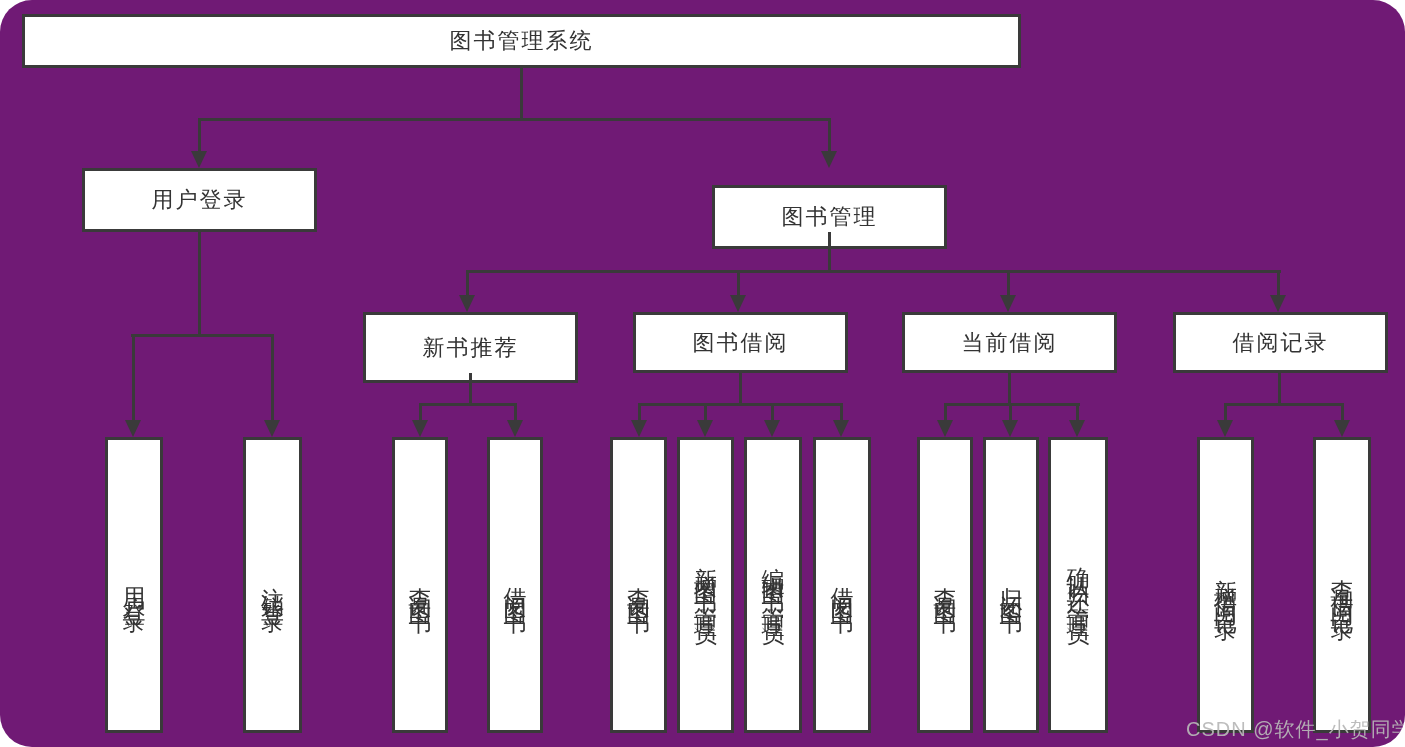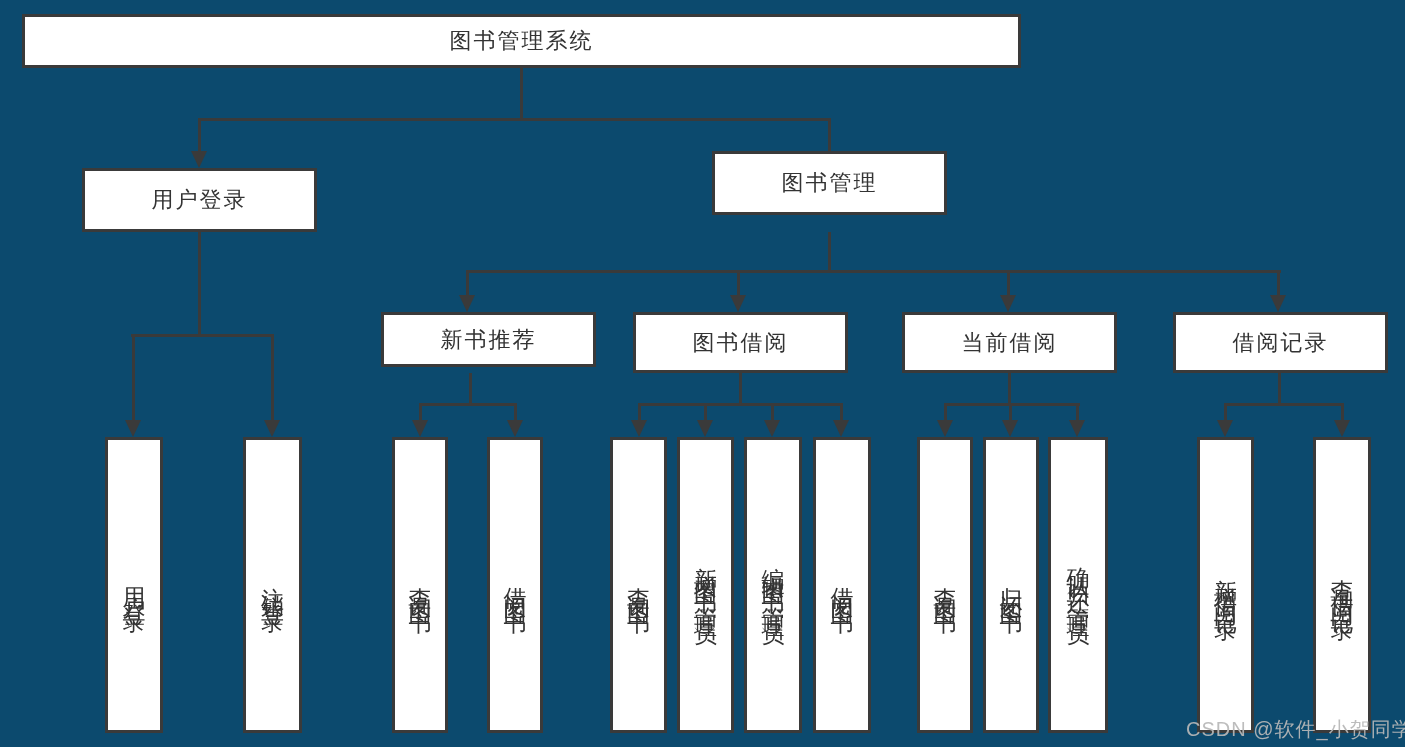--- a/index.html
+++ b/index.html
@@ -1,18 +1,18 @@
 <!DOCTYPE html>
 <html><head>
 <meta charset="utf-8">
 <style>
   html,body{margin:0;padding:0;background:#ffffff;}
   #stage{
-    position:relative;width:1405px;height:747px;background:#0c4a6e;overflow:hidden;
-    font-family:"Liberation Sans",sans-serif;color:#333333;
+    position:relative;width:1405px;height:747px;background:#701a75;overflow:hidden;
+    font-family:"Liberation Sans",sans-serif;color:#333333;border-radius:32px;
   }
   .box{
     position:absolute;background:#ffffff;border:3px solid #3a3a3a;box-sizing:border-box;
     display:flex;align-items:center;justify-content:center;
   }
   .hlabel{font-size:22px;letter-spacing:2px;color:#333333;white-space:nowrap;}
   .vlabel{
     writing-mode:vertical-rl;text-orientation:mixed;
     font-size:23px;letter-spacing:8px;line-height:1;color:#333333;white-space:nowrap;
   }
@@ -23,22 +23,22 @@
     border-left:8px solid transparent;border-right:8px solid transparent;
     border-top:17px solid #3a3a3a;
   }
   #watermark{
     position:absolute;left:1186px;top:716px;z-index:5;
     font-size:20px;letter-spacing:1px;color:#b8b8b8;opacity:.92;white-space:nowrap;
   }
   
   #b-root{left:22px;top:14px;width:999px;height:54px;}
   #b-l2-0{left:82px;top:168px;width:235px;height:64px;}
-  #b-l2-1{left:712px;top:151px;width:235px;height:64px;}
-  #b-l3-0{left:363px;top:312px;width:215px;height:55px;margin-left:18px;}
+  #b-l2-1{left:712px;top:185px;width:235px;height:64px;}
+  #b-l3-0{left:363px;top:312px;width:215px;height:71px;}
   #b-l3-1{left:633px;top:312px;width:215px;height:61px;}
   #b-l3-2{left:902px;top:312px;width:215px;height:61px;text-align:center;}
   #b-l3-3{left:1173px;top:312px;width:215px;height:61px;}
   .leaf{top:437px;height:296px;}
   #b-ul-0{left:105px;width:58px;}
   #b-ul-1{left:243px;width:59px;}
   #b-nb-0{left:392px;width:56px;}
   #b-nb-1{left:487px;width:56px;}
   #b-bb-0{left:610px;width:57px;}
   #b-bb-1{left:677px;width:57px;}

